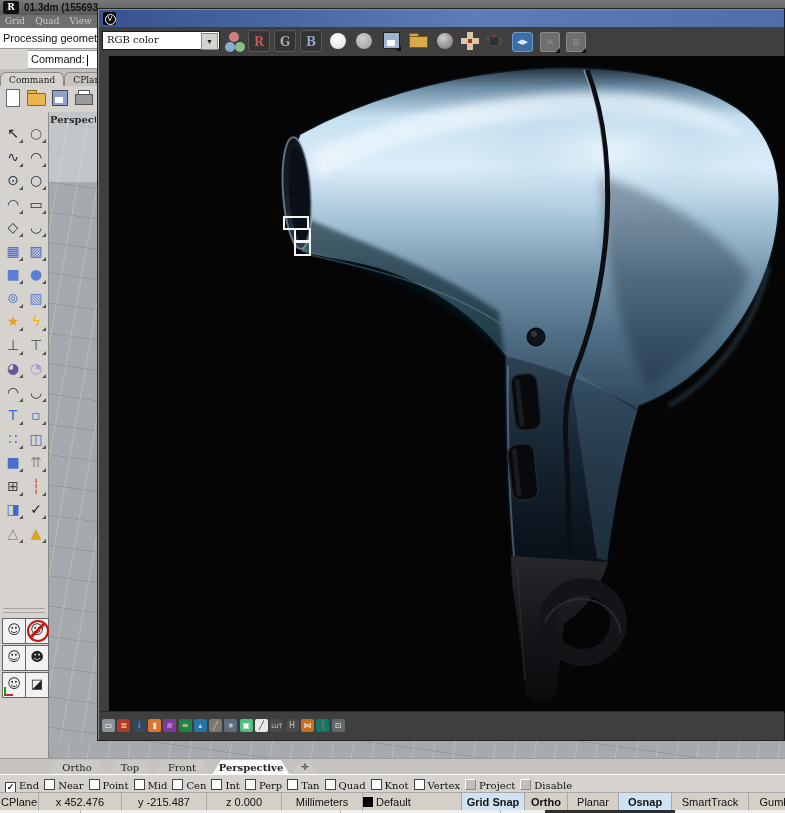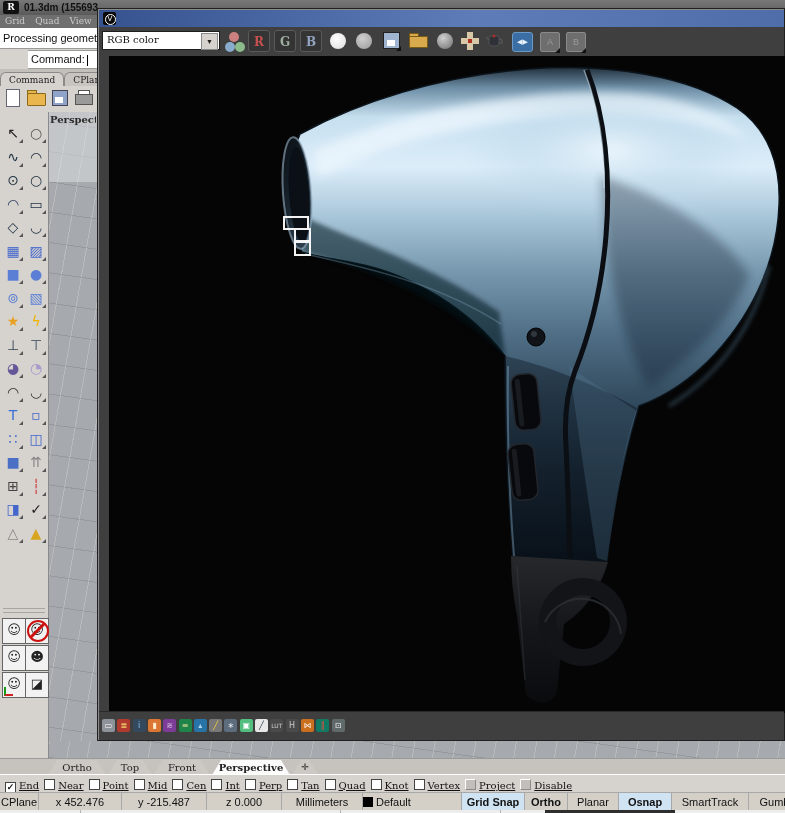--- a/index.html
+++ b/index.html
@@ -82,21 +82,21 @@
   #vfb-bottombar{position:absolute;left:1px;bottom:0;right:0;height:28px;background:#3f3f3f;border-top:1px solid #2a2a2a;}
   .bico{position:absolute;top:7px;width:13px;height:13px;border-radius:2px;text-align:center;
     font-size:8px;line-height:13px;font-family:"DejaVu Sans",sans-serif;overflow:hidden;}
 
   
   #vptabs{left:0;top:758px;width:785px;height:16px;background:#c6c3be;border-top:1px solid #9a9a9a;}
   .vtab{position:absolute;top:1px;height:15px;background:#ccc9c4;color:#222;font-family:"DejaVu Serif",serif;font-size:10px;
     line-height:15px;text-align:center;clip-path:polygon(9px 0,calc(100% - 9px) 0,100% 100%,0 100%);}
   .vtab.active{background:#fbfbfb;font-weight:bold;}
   #osnap{left:0;top:774px;width:785px;height:18px;background:#d6d3ce;border-top:1px solid #fff;white-space:nowrap;overflow:hidden;}
-  .osn{display:inline-block;margin-left:5px;font-family:"DejaVu Serif",serif;font-size:10px;color:#111;line-height:18px;text-decoration:underline;}
+  .osn{display:inline-block;margin-left:5px;font-family:"DejaVu Serif",serif;font-size:10px;color:#111;line-height:18px;}
   .osn .box{display:inline-block;width:9px;height:9px;background:#fff;border:1px solid #444;vertical-align:-1px;margin-right:3px;
     font-size:9px;line-height:9px;text-align:center;font-weight:bold;}
   .osn.grayed .box{background:#c2bfba;border:1px solid #8a8a8a;border-top-color:#fff;border-left-color:#fff;}
   #status{left:0;top:792px;width:785px;height:18px;background:#d4d0c8;border-top:1px solid #a8a8a8;white-space:nowrap;overflow:hidden;font-size:11px;}
   .scell{display:inline-block;height:18px;line-height:18px;text-align:center;color:#111;border-right:1px solid #a8a8a8;vertical-align:top;overflow:hidden;}
   .swatch{display:inline-block;width:10px;height:10px;background:#000;vertical-align:-1px;margin-right:3px;}
   .stoggle{font-weight:normal;}
   .stoggle.active{font-weight:bold;}
   .stoggle.hl{background:#cfe3f3;}
   #bstrip{left:0;top:810px;width:785px;height:3px;background:#ededed;}

